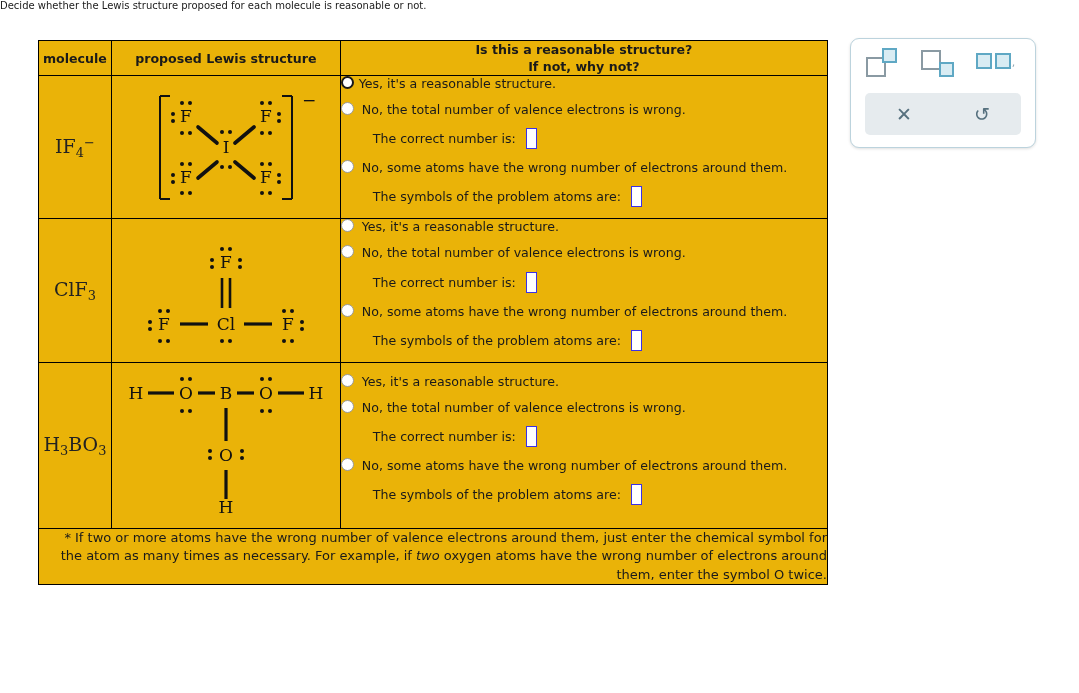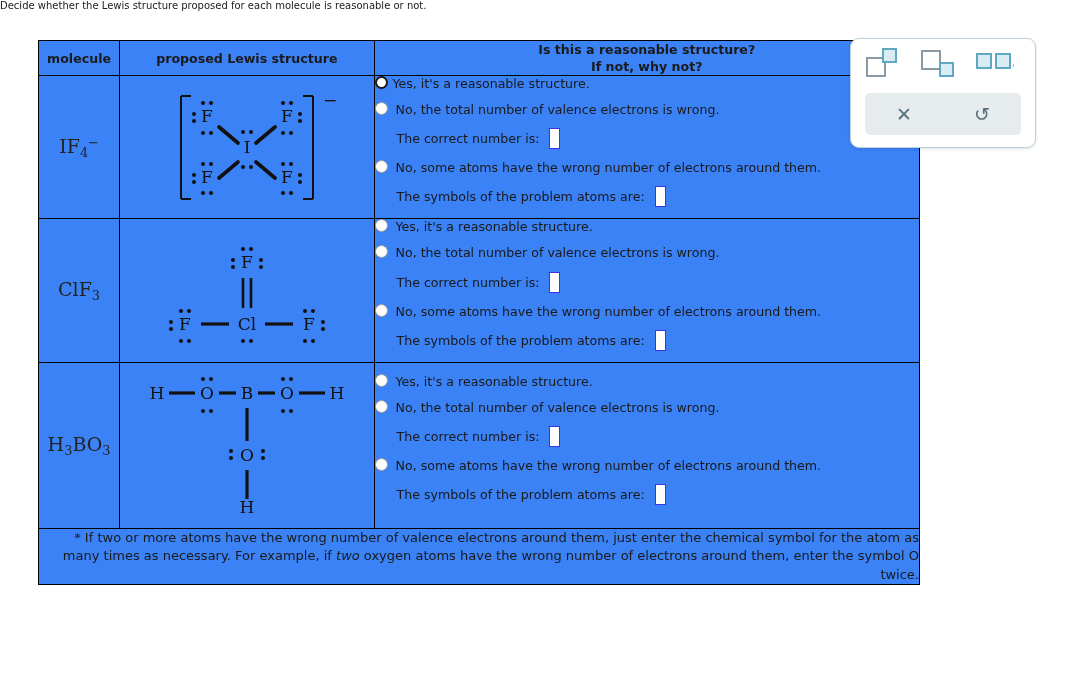--- a/index.html
+++ b/index.html
@@ -25,23 +25,23 @@
     font-size: 10px;
     color: #1a1a1a;
     white-space: nowrap;
   }
 
   
   .qtable {
     position: absolute;
     left: 38px;
     top: 40px;
-    width: 882px;
+    width: 790px;
     border-collapse: collapse;
-    background: #3b82f6;
+    background: #eab308;
   }
   .qtable td, .qtable th {
     border: 1.3px solid #000;
     padding: 0;
     vertical-align: middle;
   }
   .col-mol   { width: 72px; }
   .col-struct{ width: 228px; }
   .col-ans   { width: 490px; margin-left: 43px; }
 
@@ -87,21 +87,21 @@
     box-sizing: border-box;
   }
   .radio.hot {
     border: 2.2px solid #1a1a1a;
     margin-right: 5px;
   }
   .opt-label { color: #1a1a1a; }
   .sub-line {
     display: flex;
     align-items: center;
-    margin: 0 0 11px 22px;
+    margin: 0 0 11px 32px;
     font-size: 12.6px;
   }
   .sub-line .txt { margin-right: 10px; }
   .ansbox {
     display: inline-block;
     width: 11px;
     height: 21px;
     border: 1.4px solid #3b31e8;
     background: #fff;
     box-sizing: border-box;

